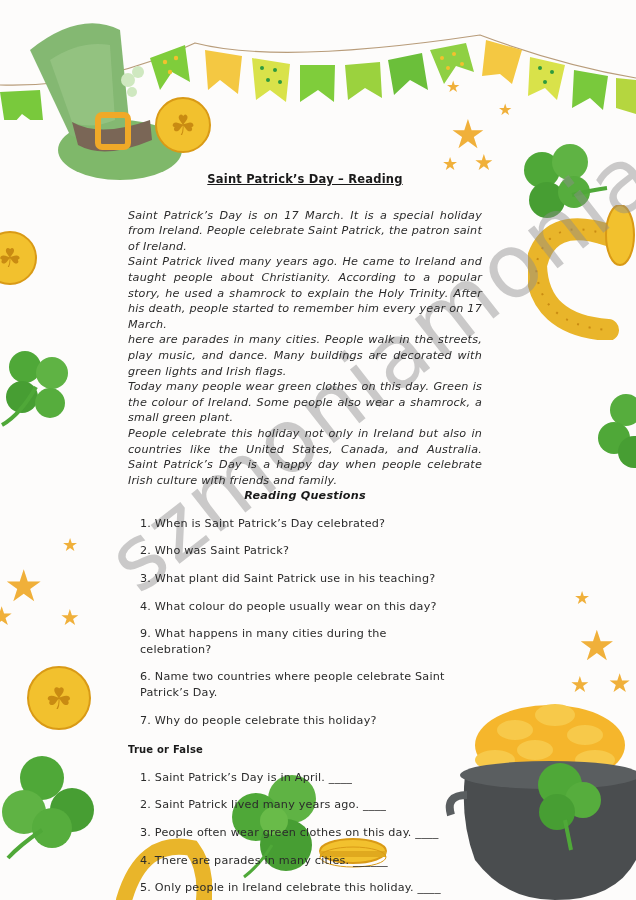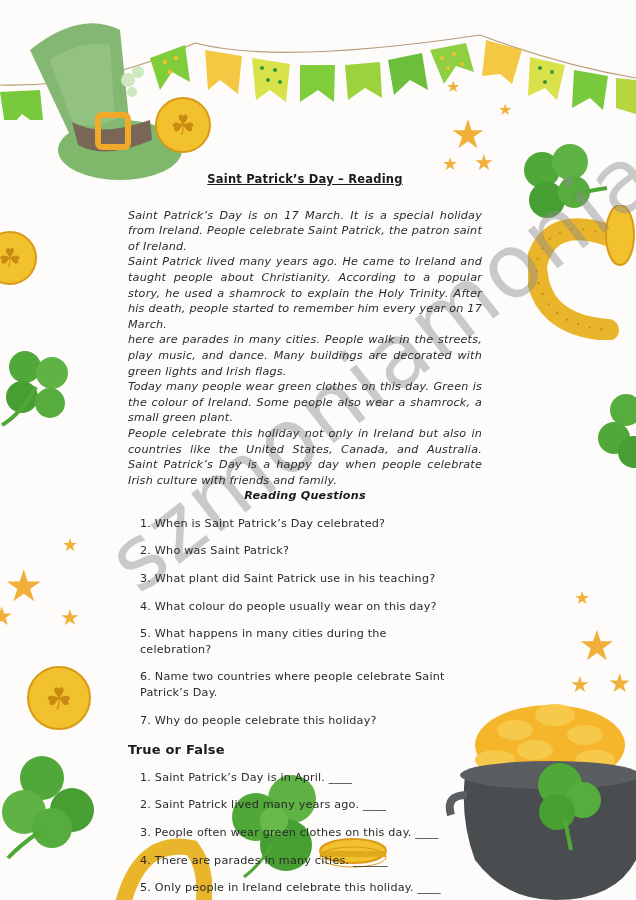--- a/index.html
+++ b/index.html
@@ -177,26 +177,26 @@
     <p class="para">Today many people wear green clothes on this day. Green is the colour of Ireland. Some people also wear a shamrock, a small green plant.</p>
     <p class="para">People celebrate this holiday not only in Ireland but also in countries like the United States, Canada, and Australia. Saint Patrick’s Day is a happy day when people celebrate Irish culture with friends and family.</p>
   </section>
 
   <section>
     <h2 class="heading" style="font-size:11.2px;font-style:italic;">Reading Questions</h2>
     <p class="q">1. When is Saint Patrick’s Day celebrated?</p>
     <p class="q">2. Who was Saint Patrick?</p>
     <p class="q">3. What plant did Saint Patrick use in his teaching?</p>
     <p class="q">4. What colour do people usually wear on this day?</p>
-    <p class="q" style="width:280px;">5. What happens in many cities during the celebration?</p>
+    <p class="q" style="width:280px;">9. What happens in many cities during the celebration?</p>
     <p class="q" style="width:345px;">6. Name two countries where people celebrate Saint Patrick’s Day.</p>
     <p class="q">7. Why do people celebrate this holiday?</p>
   </section>
 
   <section>
-    <h2 class="tf-heading" style="font-size:13px;">True or False</h2>
+    <h2 class="tf-heading" style="font-size:10px;">True or False</h2>
     <p class="q">1. Saint Patrick’s Day is in April.  ____</p>
     <p class="q">2. Saint Patrick lived many years ago.  ____</p>
     <p class="q">3. People often wear green clothes on this day.  ____</p>
     <p class="q">4. There are parades in many cities.  ______</p>
     <p class="q">5. Only people in Ireland celebrate this holiday.  ____</p>
   </section>
 </main>
 
 </body></html>

